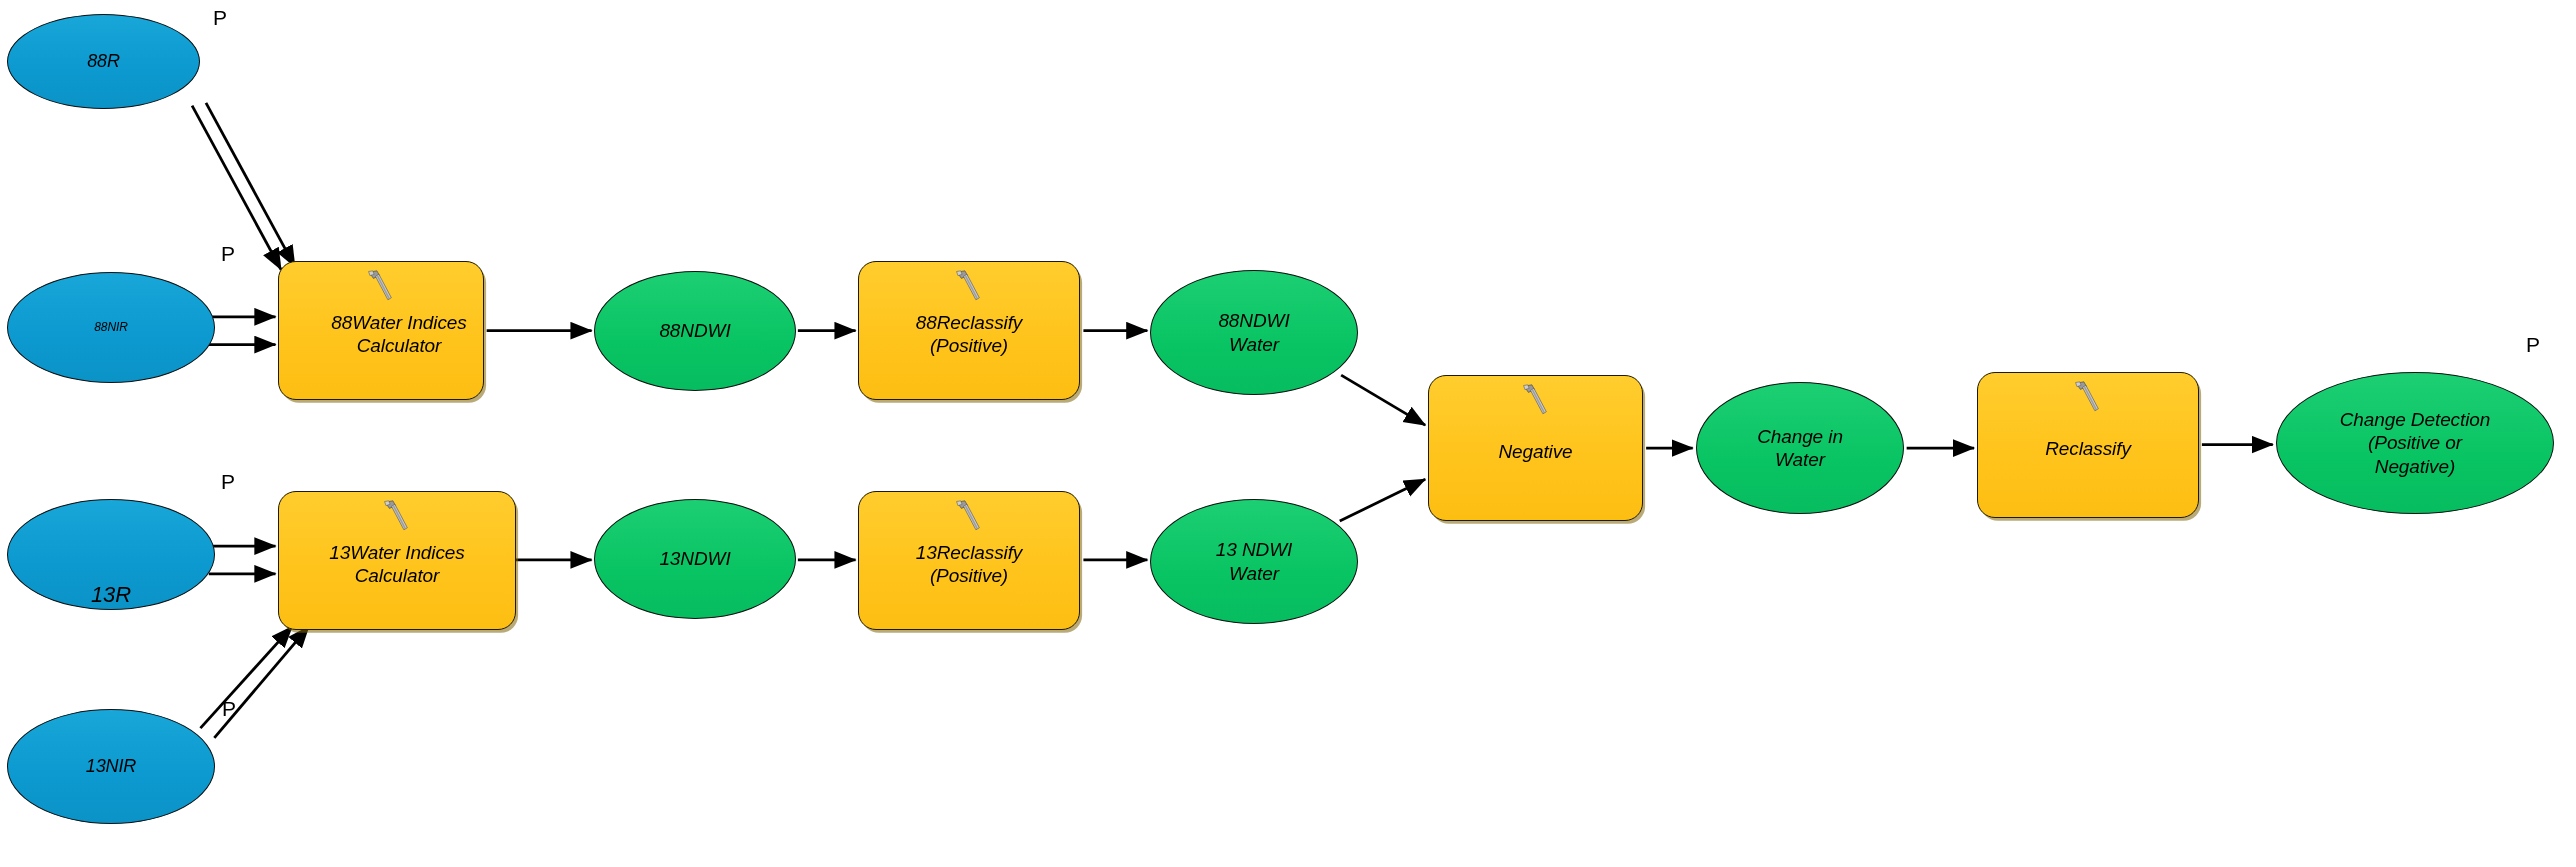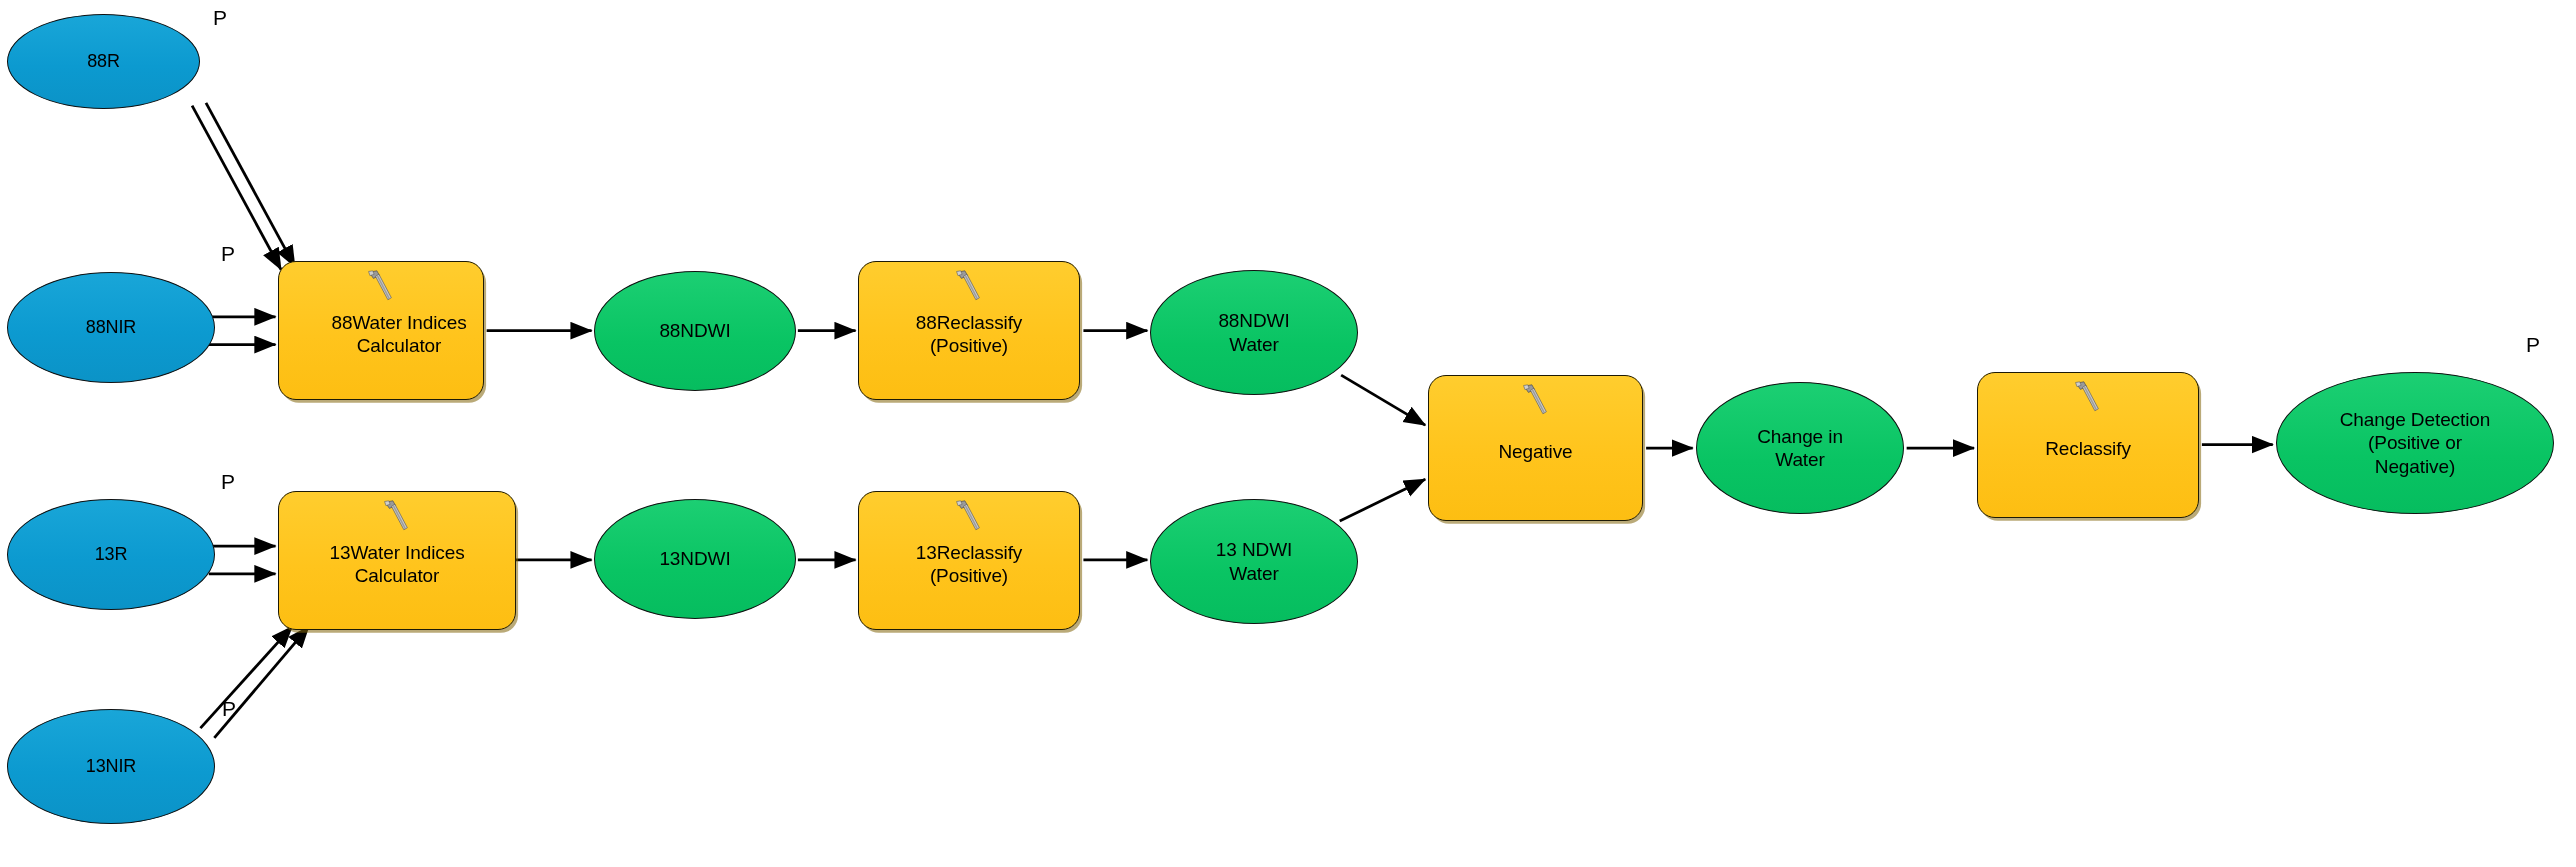--- a/index.html
+++ b/index.html
@@ -36,20 +36,21 @@
     color: #000000;
     line-height: 1.22;
     font-weight: 400;
   }
   .node-label {
     position: relative;
     z-index: 2;
     padding: 0 5.6px;
     white-space: pre-line;
     letter-spacing: -0.1px;
+    font-style: italic;
   }
   
   .ellipse {
     border-radius: 50%;
     border: 1.4px solid #111111;
   }
   .ellipse.input {
     background: #14a0d2;
     background-image: linear-gradient(180deg, #19a6d8 0%, #0c9ad0 55%, #0b93c7 100%);
   }
@@ -133,21 +134,21 @@
       <path d="M 2744 645 L 2841 645"></path>
 
       <path d="M 3169 640 L 3271 640"></path>
     </g>
   </svg>
 
   <div id="node-layer">
       <div class="node ellipse input" style="left: 7px; top: 14px; width: 193px; height: 95px; font-size: 18px;">
         <span class="node-label">88R</span>
       </div>
-      <div class="node ellipse input" style="left: 7px; top: 272px; width: 208px; height: 111px; font-size: 18px;">
+      <div class="node ellipse input" style="left: 7px; top: 272px; width: 208px; height: 111px; font-size: 12px;">
         <span class="node-label">88NIR</span>
       </div>
       <div class="node tool" style="left: 278px; top: 261px; width: 206px; height: 139px; font-size: 19px; padding-left: 36px;">
         <svg class="hammer-icon" viewBox="0 0 42 46" xmlns="http://www.w3.org/2000/svg">
           <g>
             <path d="M4 3 L15 1 L19 8 L10 12 Z" fill="#9a9a9a" stroke="#4a4a4a" stroke-width="1"></path>
             <path d="M3 2 L9 1 L11 6 L5 8 Z" fill="#cfcfcf" stroke="#5a5a5a" stroke-width="0.8"></path>
             <path d="M13 9 L18 6 L36 40 L31 43 Z" fill="#c9c9c9" stroke="#5d5d5d" stroke-width="1"></path>
             <path d="M15 9 L17 8 L34 41 L32 42 Z" fill="#8e8e8e" opacity="0.75"></path>
           </g>
@@ -198,21 +199,21 @@
             <path d="M15 9 L17 8 L34 41 L32 42 Z" fill="#8e8e8e" opacity="0.75"></path>
           </g>
         </svg>
         <span class="node-label">Reclassify</span>
       </div>
       <div class="node ellipse derived" style="left: 2276px; top: 372px; width: 278px; height: 142px; font-size: 19px;">
         <span class="node-label">Change Detection
 (Positive or
 Negative)</span>
       </div>
-      <div class="node ellipse input" style="left: 7px; top: 499px; width: 208px; height: 111px; font-size: 18px;">
+      <div class="node ellipse input" style="left: 7px; top: 499px; width: 208px; height: 111px; font-size: 22px; align-items: flex-end;">
         <span class="node-label">13R</span>
       </div>
       <div class="node tool" style="left: 278px; top: 491px; width: 238px; height: 139px; font-size: 19px; align-items: center;">
         <svg class="hammer-icon" viewBox="0 0 42 46" xmlns="http://www.w3.org/2000/svg">
           <g>
             <path d="M4 3 L15 1 L19 8 L10 12 Z" fill="#9a9a9a" stroke="#4a4a4a" stroke-width="1"></path>
             <path d="M3 2 L9 1 L11 6 L5 8 Z" fill="#cfcfcf" stroke="#5a5a5a" stroke-width="0.8"></path>
             <path d="M13 9 L18 6 L36 40 L31 43 Z" fill="#c9c9c9" stroke="#5d5d5d" stroke-width="1"></path>
             <path d="M15 9 L17 8 L34 41 L32 42 Z" fill="#8e8e8e" opacity="0.75"></path>
           </g>

